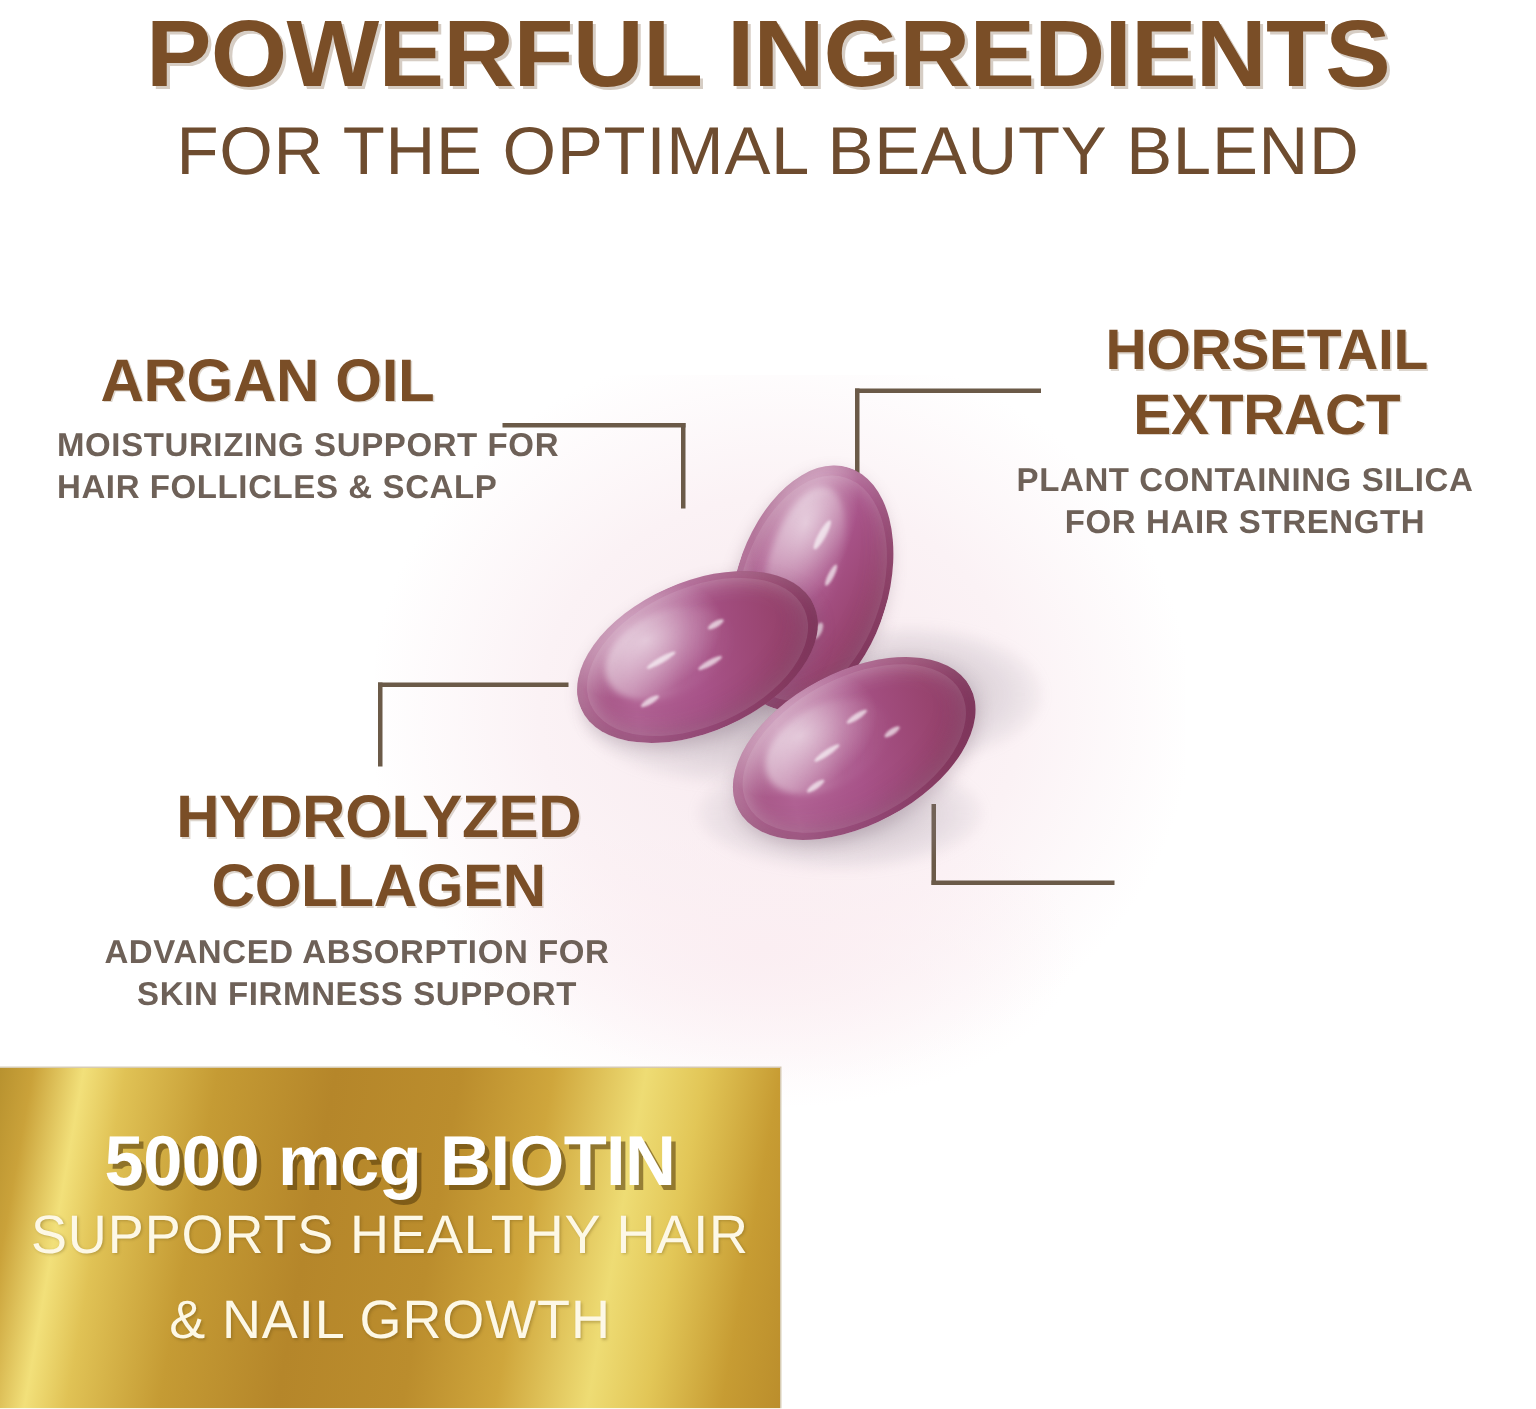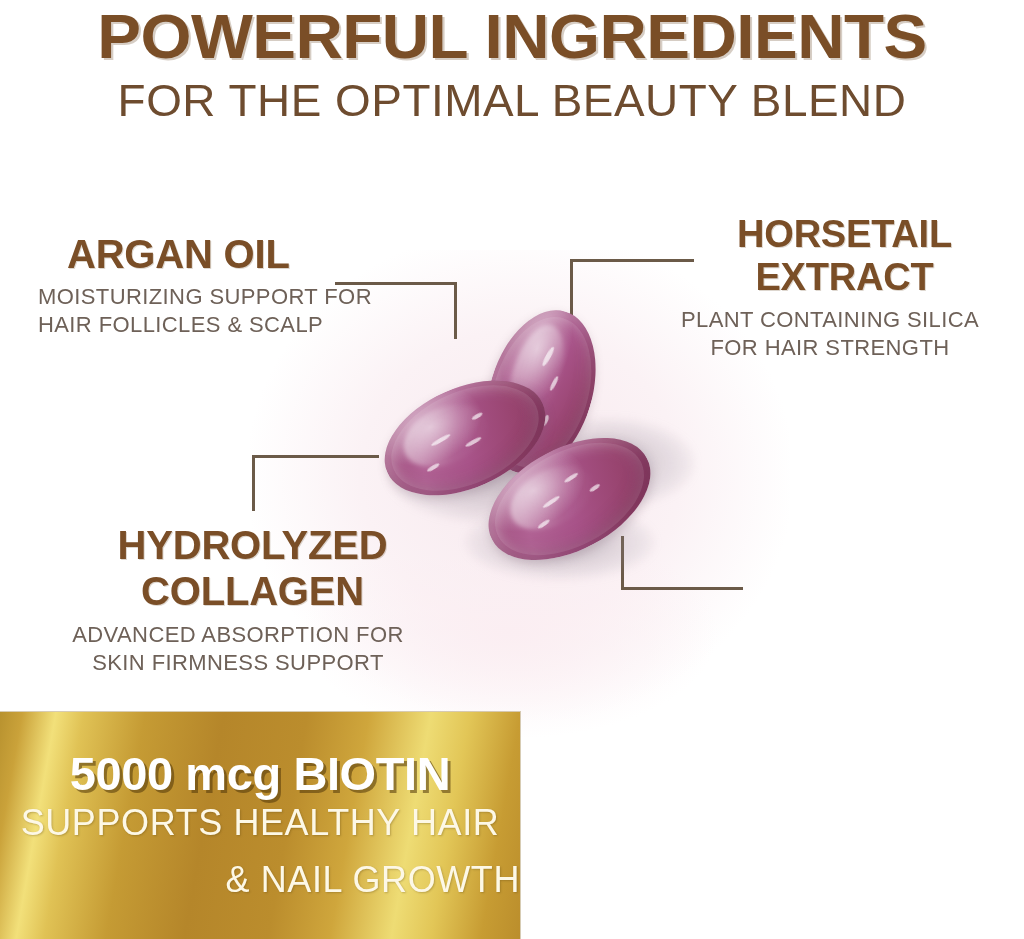--- a/index.html
+++ b/index.html
@@ -47,21 +47,21 @@
   .ing .title{
     font-weight:700;color:#7a4e27;
     font-size:38px;line-height:43px;letter-spacing:-0.2px;
     text-shadow:1px 1px 0 rgba(120,90,60,.25);
     white-space:nowrap;
     margin-left:29px;
   }
   .ing .title.two{white-space:normal;}
   .ing .desc{
     margin-top:7px;
-    font-weight:400;color:#6e6158;
+    font-weight:700;color:#6e6158;
     font-size:22px;line-height:28px;letter-spacing:0.4px;
   }
   .ing.left{text-align:left;}
   .ing.center{text-align:center;}
 
   
   #ing-argan{left:38px;top:233px;width:400px;text-align:left;}
   #ing-argan .title{font-size:40px;}
   #ing-horsetail{left:640px;top:213px;width:380px;text-align:center;}
   #ing-collagen{left:28px;top:522px;width:420px;text-align:center;}
@@ -130,21 +130,21 @@
     color:#ffffff;white-space:nowrap;
     text-shadow:3px 3px 0 rgba(80,55,10,.55);
   }
   .banner .b2{
     position:absolute;left:0;top:88px;width:520px;text-align:center;
     font-weight:400;font-size:36px;line-height:45px;letter-spacing:0.6px;
     color:#fdf8e6;white-space:nowrap;
     text-shadow:1px 1px 2px rgba(90,65,15,.30);
   }
   .banner .b3{
-    position:absolute;left:0;top:145px;width:520px;text-align:right;
+    position:absolute;left:0;top:145px;width:520px;text-align:center;
     font-weight:400;font-size:36px;line-height:45px;letter-spacing:0.6px;
     color:#fdf8e6;white-space:nowrap;
     text-shadow:1px 1px 2px rgba(90,65,15,.30);
   }
 </style>
 </head>
 <body>
 
 <div id="stage">
 

